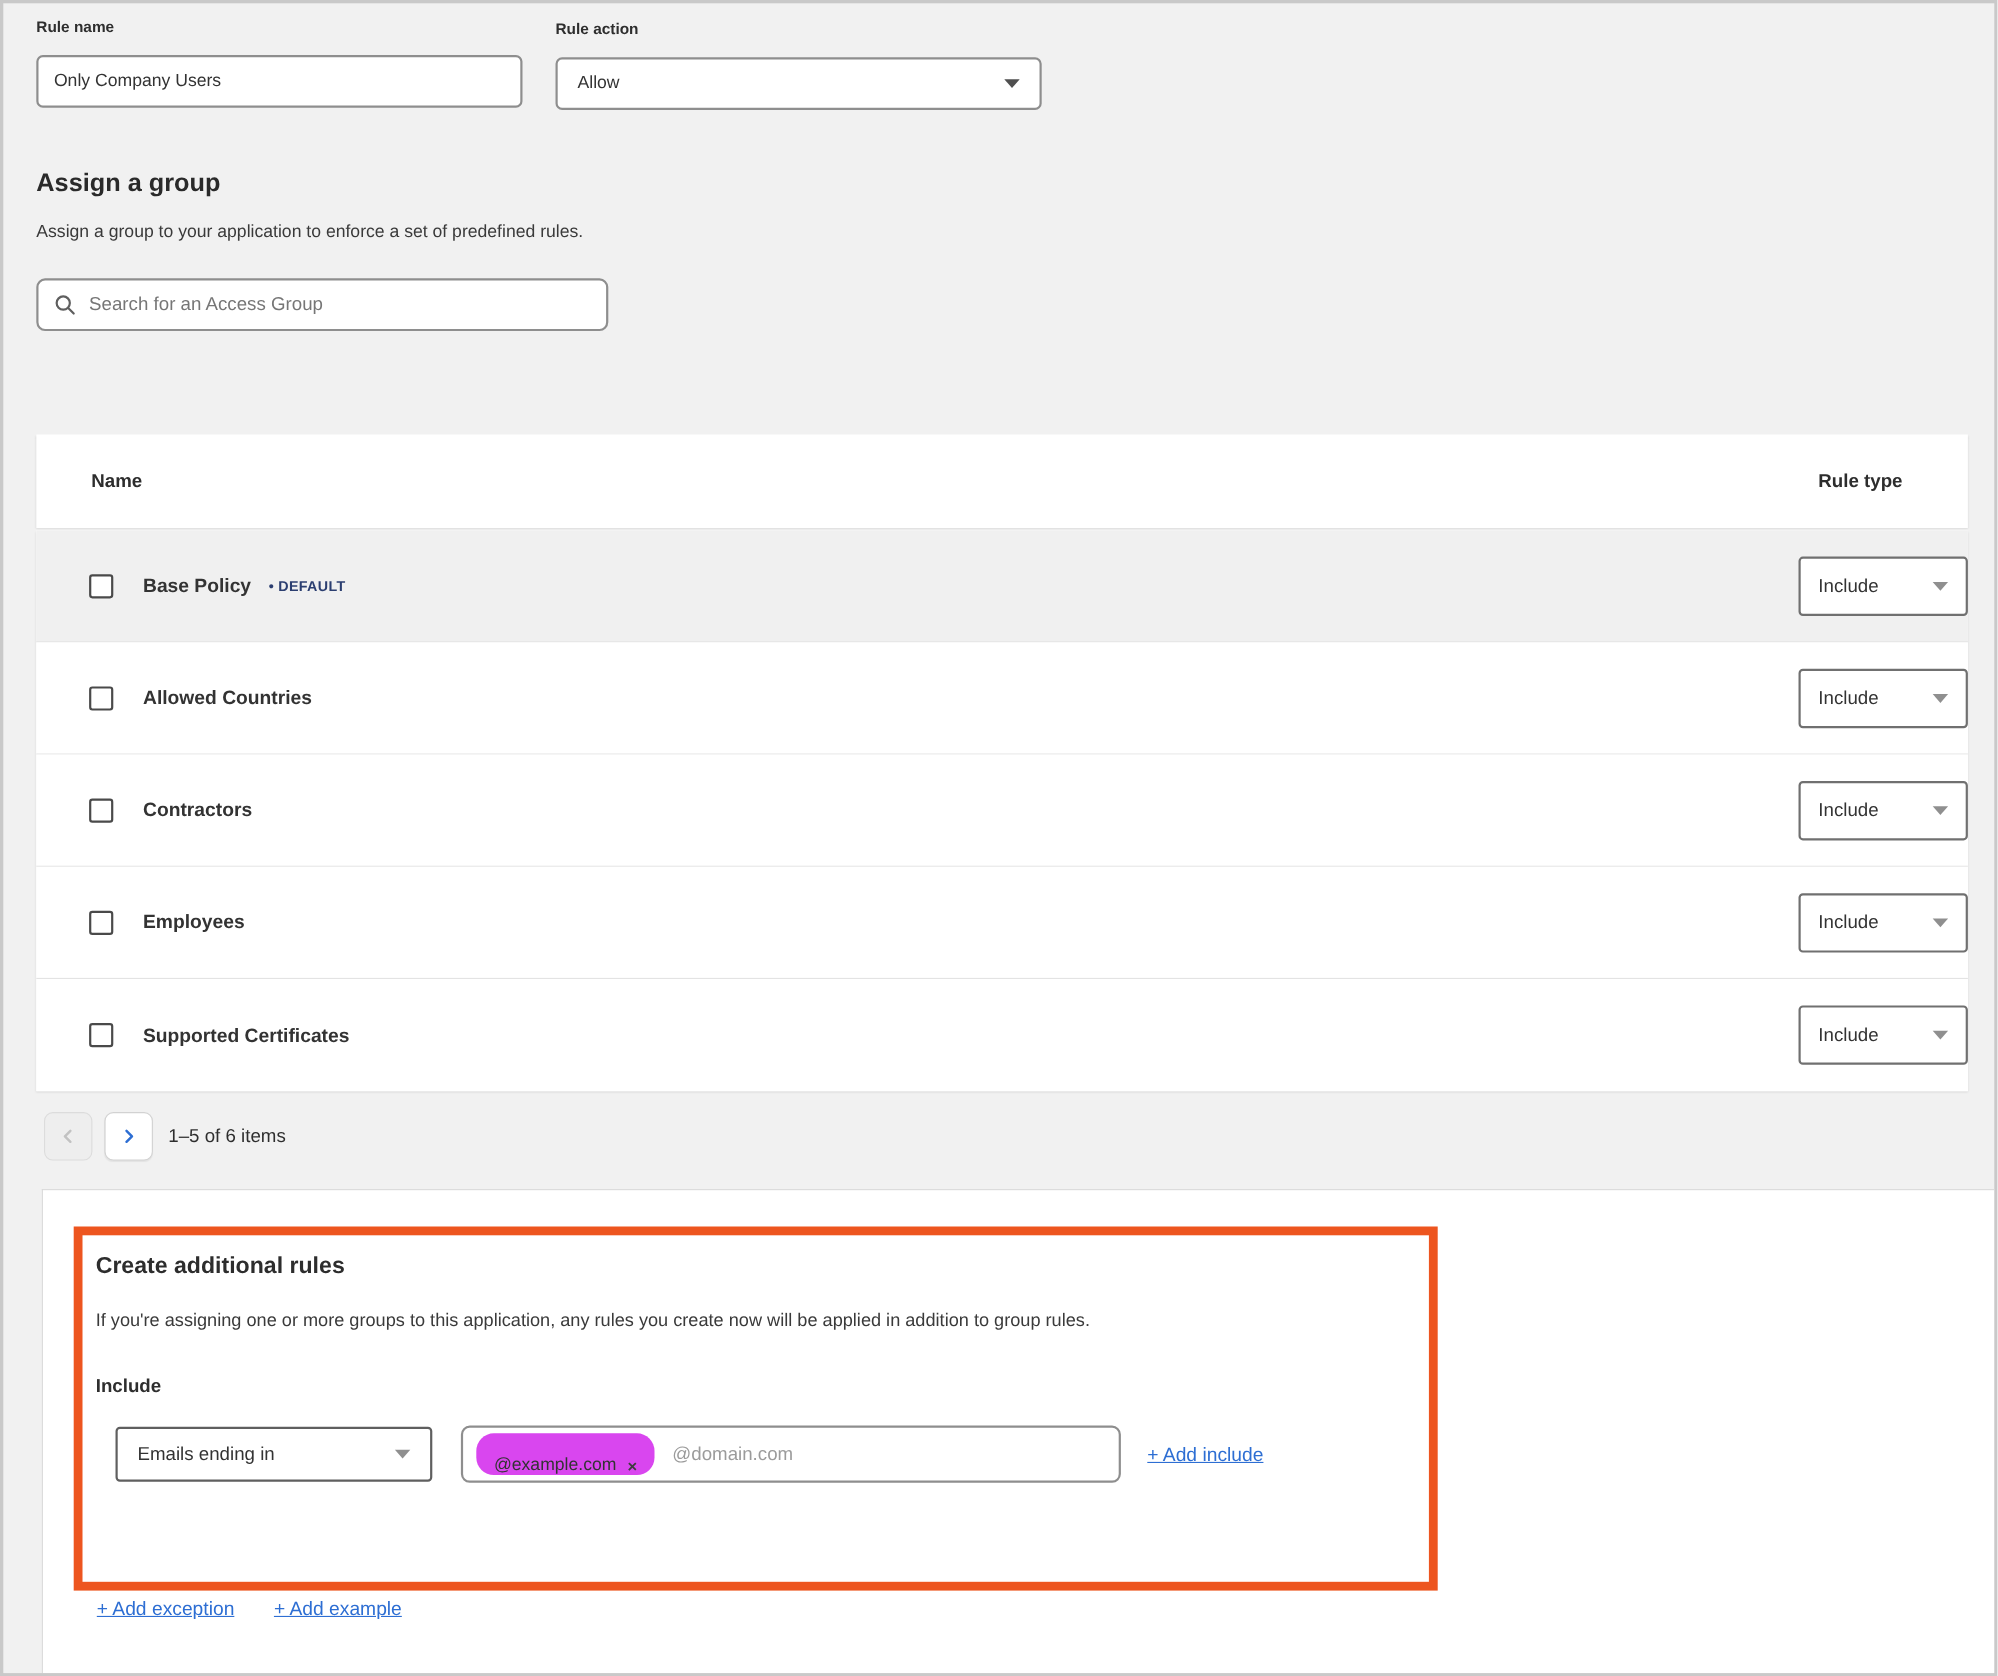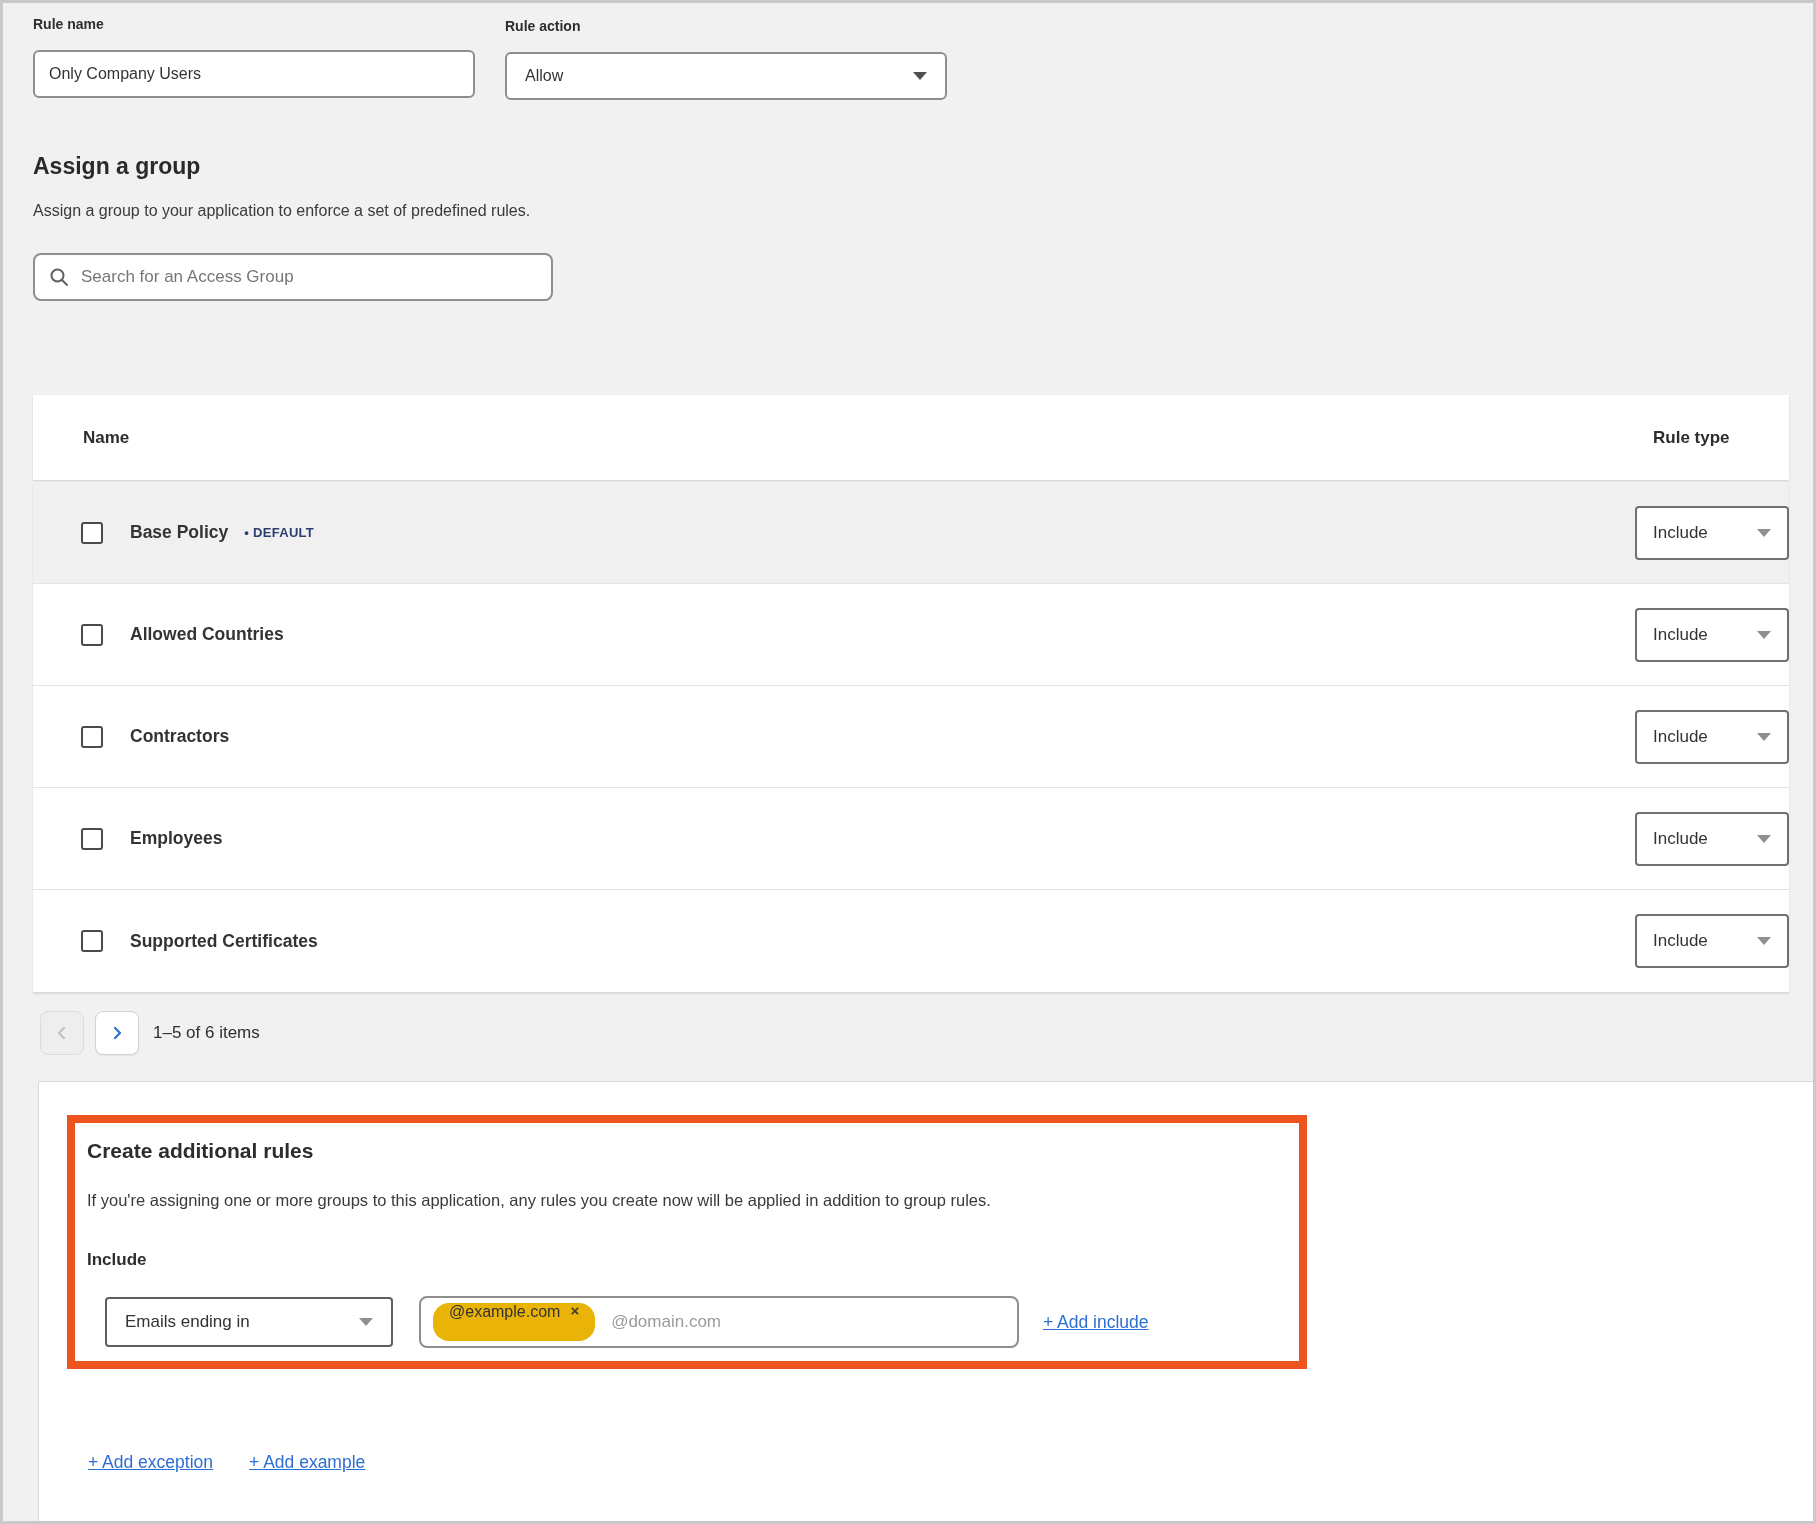--- a/index.html
+++ b/index.html
@@ -80,37 +80,37 @@
   .page-prev { left:37px; top:1008px; background:#eeeeee; border:1px solid #dcdcdc; }
   .page-next { left:92px; top:1008px; background:#ffffff; border:1px solid #d2d2d2; box-shadow:0 1px 1px rgba(0,0,0,0.06); }
   .page-summary { left:150px; top:1008px; height:44px; display:flex; align-items:center; font-size:17px; color:#2e2e2e;text-align:right; }
 
   
   .card {
     left:35px; top:1078px; right:0; bottom:0;
     background:#fff; border:1px solid #d9d9d9; border-right:none; border-bottom:none;
   }
   .callout {
-    position:absolute; left:28px; top:33px; width:1240px; height:254px;
+    position:absolute; left:28px; top:33px; width:1240px; height:331px;
     border:8px solid #ed551f; background:#fff;
     padding:16px 24px 0 12px;
   }
   .callout-heading { font-size:21px; font-weight:bold; color:#2d2d2d; }
   .callout-desc { margin-top:28px; font-size:16.5px; color:#3a3a3a; }
   .include-label { margin-top:40px; font-size:17px; font-weight:bold; color:#2e2e2e; }
   .controls { margin-top:26px; display:flex; align-items:center;padding-left:18px; }
   .emails-select { width:288px; height:50px; border-color:#5f5f5f; border-radius:4px; font-size:17px; }
   .tag-input {
     margin-left:26px; width:600px; height:52px; background:#fff;
     border:2px solid #8e8e8e; border-radius:8px;
     display:flex; align-items:center; padding:0 12px; gap:16px;
   }
   .chip {
-    background:#eab308; border-radius:16px; height:38px;
-    display:flex; align-items:flex-start; gap:10px; padding:0 16px;
+    background:#d946ef; border-radius:16px; height:38px;
+    display:flex; align-items:flex-end; gap:10px; padding:0 16px;
     font-size:16px; color:#333; flex:none;
   }
   .chip-x { font-size:15px; font-weight:bold; color:#3c3c3c; cursor:pointer; line-height:1; }
   .tag-input input {
     border:none; outline:none; flex:1; font-size:17px; color:#333;
     font-family:"Liberation Sans", sans-serif; background:transparent;
   }
   .tag-input input::placeholder { color:#9b9b9b; }
   .link { color:#2d6ed3; text-decoration:underline; font-size:17.5px; cursor:pointer; }
   .add-include { margin-left:24px; }

